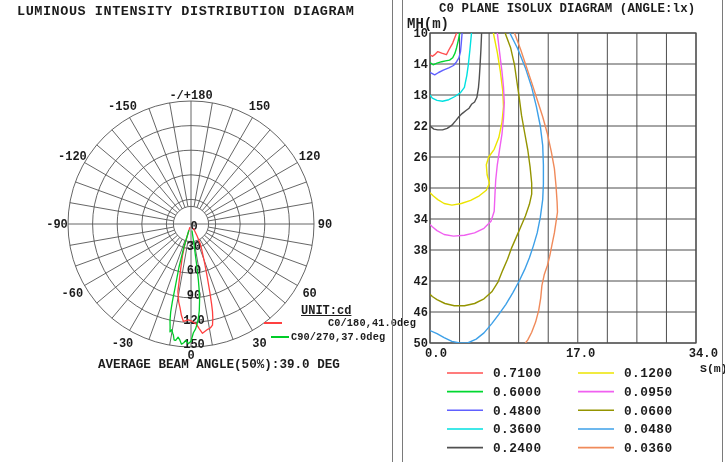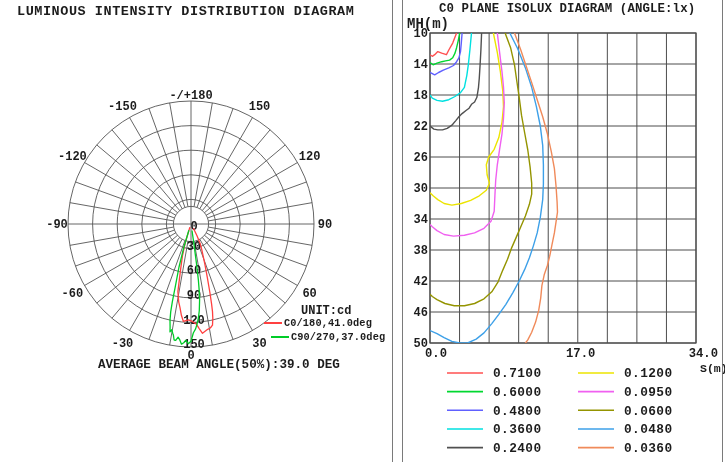--- a/index.html
+++ b/index.html
@@ -1,21 +1,21 @@
 <!DOCTYPE html>
 <html><head>
 <meta charset="utf-8">
 <style>
   html,body{margin:0;padding:0;background:#fff;}
   .screen{position:relative;width:725px;height:462px;background:#ffffff;overflow:hidden;
           font-family:"Liberation Mono","DejaVu Sans Mono",monospace;font-weight:bold;color:#1c1c1c;padding-left:18px;}
   .abs{position:absolute;white-space:pre;}
   .title-left{left:17px;top:4px;font-size:13.5px;letter-spacing:0.55px;}
   .title-right{left:439px;top:2px;font-size:12.4px;letter-spacing:0.1px;}
-  .unit-label{left:301px;top:304px;font-size:12px;}
+  .unit-label{left:301px;top:304px;font-size:12px;text-decoration:underline;}
   .mh-label{left:407px;top:16px;font-size:14px;}
   .s-label{left:700px;top:362px;font-size:11.5px;}
   .footer-note{left:84px;top:358px;font-size:12.6px;margin-left:14px;}
   .pl-row{position:absolute;display:flex;align-items:center;height:12px;}
   .pl-swatch{display:inline-block;width:18px;height:2px;margin-right:2px;}
   .pl-label{font-size:10.3px;letter-spacing:0.1px;}
   .divider{position:absolute;top:0;width:1px;height:462px;background:#7a7a7a;}
   svg{position:absolute;top:0;}
   svg text{font-family:"Liberation Mono","DejaVu Sans Mono",monospace;font-weight:bold;fill:#1c1c1c;}
 </style>
@@ -85,21 +85,21 @@
         <text x="194" y="249.8" text-anchor="middle" font-size="12">30</text>
         <text x="194" y="274.4" text-anchor="middle" font-size="12">60</text>
         <text x="194" y="299.0" text-anchor="middle" font-size="12">90</text>
         <text x="194" y="323.6" text-anchor="middle" font-size="12">120</text>
         <text x="194" y="348.2" text-anchor="middle" font-size="12">150</text>
         <polyline points="189.9,227.1 185.2,242.8 182.5,255.7 180.7,268.7 177.9,291.6 178.7,301.8 180.0,307.7 181.4,315.3 183.3,321.3 185.9,320.6 188.5,319.9 191.0,320.8 193.6,322.4 196.2,323.9 199.2,328.6 202.5,333.3 205.1,331.3 207.7,329.3 210.3,328.0 212.5,325.1 212.8,318.3 212.5,311.6 211.5,303.4 209.8,292.0 207.3,277.3 204.9,264.3 203.0,255.4 201.6,248.9 200.0,243.3 197.0,235.7 193.4,228.3" fill="none" stroke="#ff4040" stroke-width="1.3" stroke-linejoin="round"></polyline>
         <polyline points="188.9,230.2 183.8,247.5 178.9,267.5 175.1,287.7 172.4,301.3 170.7,311.9 170.0,320.1 170.1,326.9 170.0,331.9 171.8,329.7 172.7,333.2 173.4,335.0 174.1,340.0 175.7,340.3 178.1,337.2 179.8,339.9 181.5,344.2 183.7,342.7 185.9,340.3 188.3,343.7 191.0,341.3 193.3,333.0 195.6,328.9 197.1,323.9 198.4,318.0 199.3,310.5 199.6,299.8 199.3,291.6 198.3,279.3 196.4,263.0 194.3,246.7 192.0,230.5" fill="none" stroke="#00cc28" stroke-width="1.3" stroke-linejoin="round"></polyline>
       </svg>
     <div class="abs unit-label">UNIT:cd</div>
     <div id="polar-legend">
-        <div class="pl-row" style="top: 317px; left: 264px;">
+        <div class="pl-row" style="top: 317px; left: 264px; gap: 44px;">
           <span class="pl-swatch" style="background: rgb(255, 64, 64);"></span>
           <span class="pl-label">C0/180,41.0deg</span>
         </div>
         <div class="pl-row" style="top: 330.6px; left: 271px;">
           <span class="pl-swatch" style="background: rgb(0, 204, 40);"></span>
           <span class="pl-label">C90/270,37.0deg</span>
         </div>
       </div>
     <div class="abs footer-note">AVERAGE BEAM ANGLE(50%):39.0 DEG</div>
   </section>

